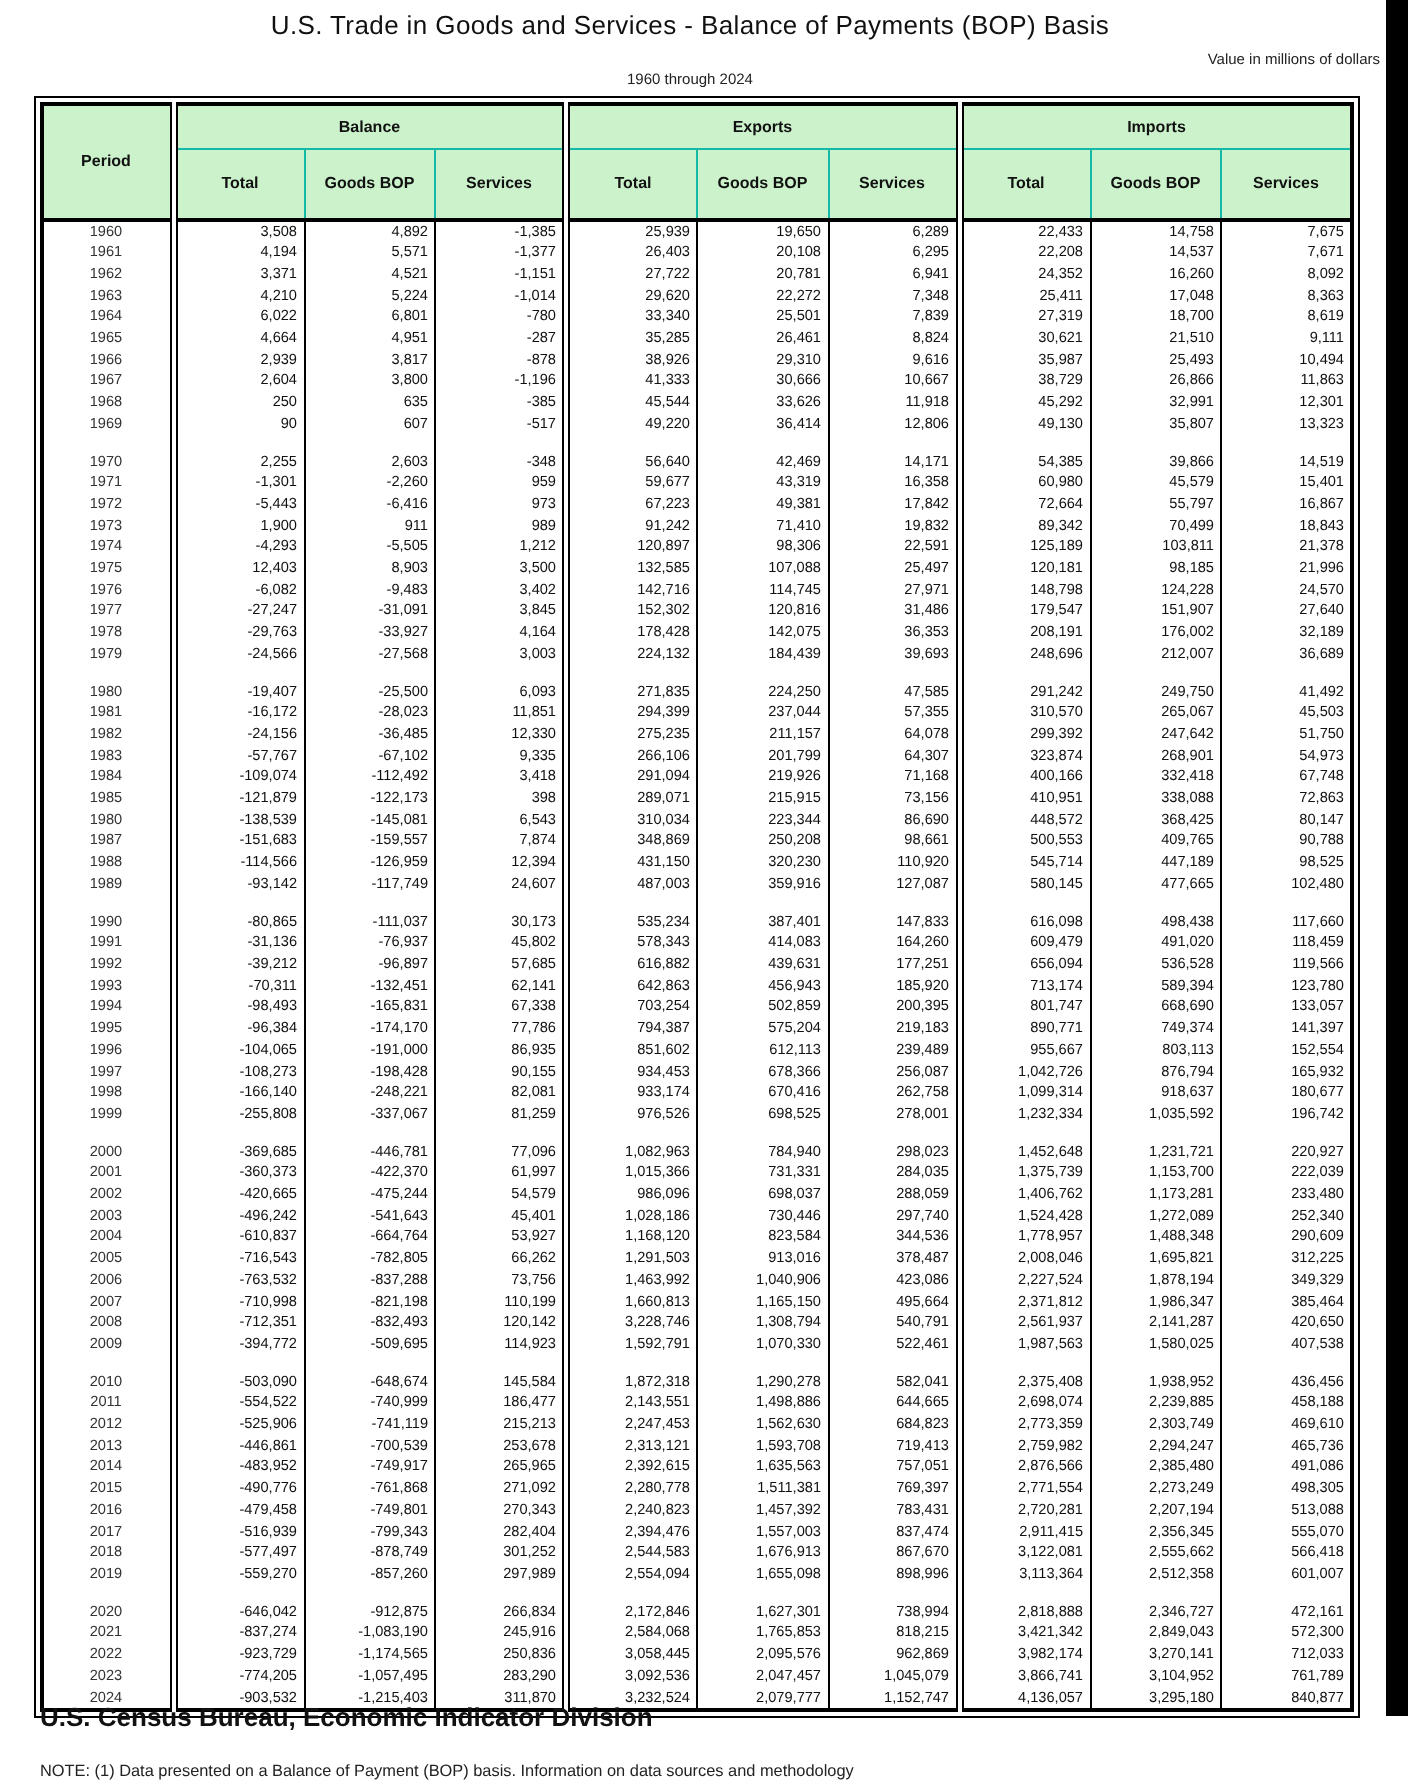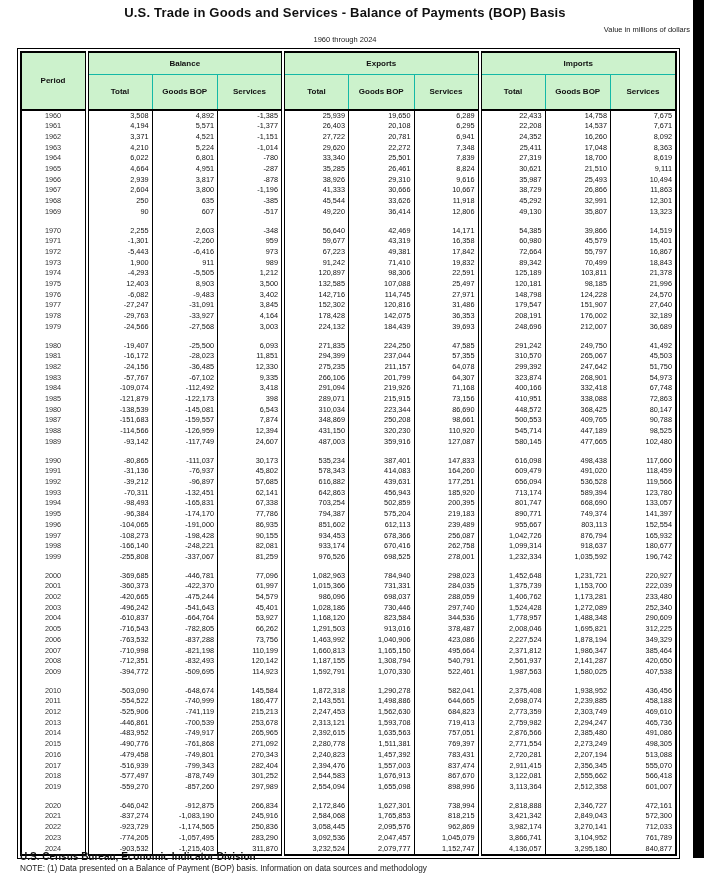--- a/index.html
+++ b/index.html
@@ -1,21 +1,21 @@
 <!DOCTYPE html>
 <html style="--hdr-bg: #ccf2cc; --edge-color: #000000;"><head>
 <meta charset="utf-8">
 <style>
   html,body { margin:0; padding:0; }
   body {
     width:704px; height:892px; position:relative; overflow:hidden;
     background:#ffffff; font-family:"Liberation Sans", sans-serif; color:#111;
   }
   .title { position:absolute; top:5px; left:0; width:690px; text-align:center;
-           font-size:13px; font-weight:bold; letter-spacing:0.2px; }
+           font-size:13px; font-weight:normal; letter-spacing:0.2px; }
   .sub   { position:absolute; left:0; width:690px; text-align:center; font-size:7.5px; color:#222; }
   .sub1  { top:25px;text-align:right; }
   .sub2  { top:35px; }
 
   .tbl-wrap { position:absolute; left:17px; top:48px; border:1px solid #000; padding:1.5px; background:#fff; }
   table.tbl { border-collapse:collapse; table-layout:fixed; border:2px solid #000; }
   .tbl td { overflow:hidden; white-space:nowrap; }
 
   thead td {
     background:var(--hdr-bg,#ccf2cc); font-weight:bold; text-align:center;
@@ -31,21 +31,21 @@
     font-size:7.3px; height:10.7px; text-align:right; padding:0 3px 0 0;
     border-left:1px solid #000; line-height:10.7px;
   }
   td.period-cell {
     font-size:7.3px; height:10.7px; text-align:center; padding:0;
     line-height:10.7px; color:#333;
   }
   tr.spacer td { height:8px; line-height:8px; }
 
   .footer { position:absolute; left:20px; top:851px; width:668px; }
-  .src  { font-size:10px; font-weight:bold; margin-bottom:2px; }
+  .src  { font-size:13px; font-weight:bold; margin-bottom:15px; }
   .note { font-size:8.2px; line-height:10.5px; color:#222; }
 
   .edge-bar { position:absolute; top:0; right:0; width:11px; height:858px;
               background:var(--edge-color,#000); }
 </style>
 </head>
 <body>
 
 <div class="title">U.S. Trade in Goods and Services - Balance of Payments (BOP) Basis</div>
 <div class="sub sub1">Value in millions of dollars</div>
@@ -707,21 +707,21 @@
           <td class="num">495,664</td>
           <td class="num gstart">2,371,812</td>
           <td class="num">1,986,347</td>
           <td class="num">385,464</td>
         </tr>
         <tr>
           <td class="period-cell">2008</td>
           <td class="num gstart">-712,351</td>
           <td class="num">-832,493</td>
           <td class="num">120,142</td>
-          <td class="num gstart">1,187,155</td>
+          <td class="num gstart">3,228,746</td>
           <td class="num">1,308,794</td>
           <td class="num">540,791</td>
           <td class="num gstart">2,561,937</td>
           <td class="num">2,141,287</td>
           <td class="num">420,650</td>
         </tr>
         <tr>
           <td class="period-cell">2009</td>
           <td class="num gstart">-394,772</td>
           <td class="num">-509,695</td>

